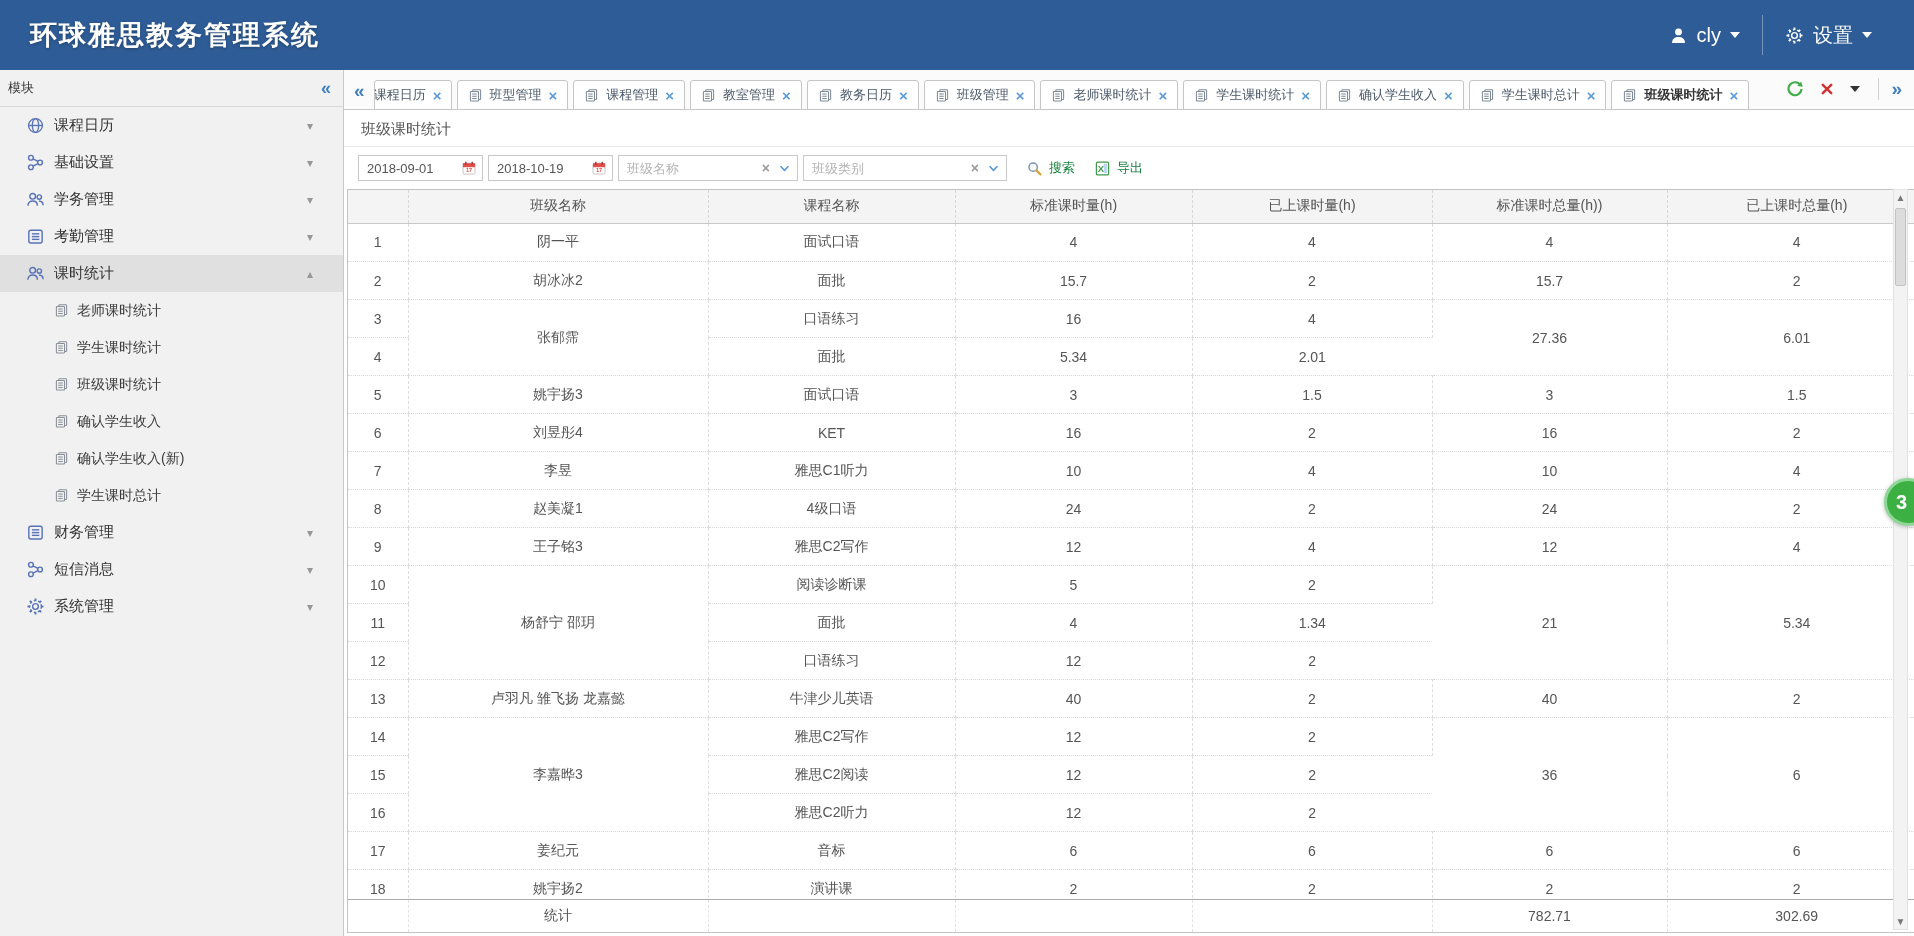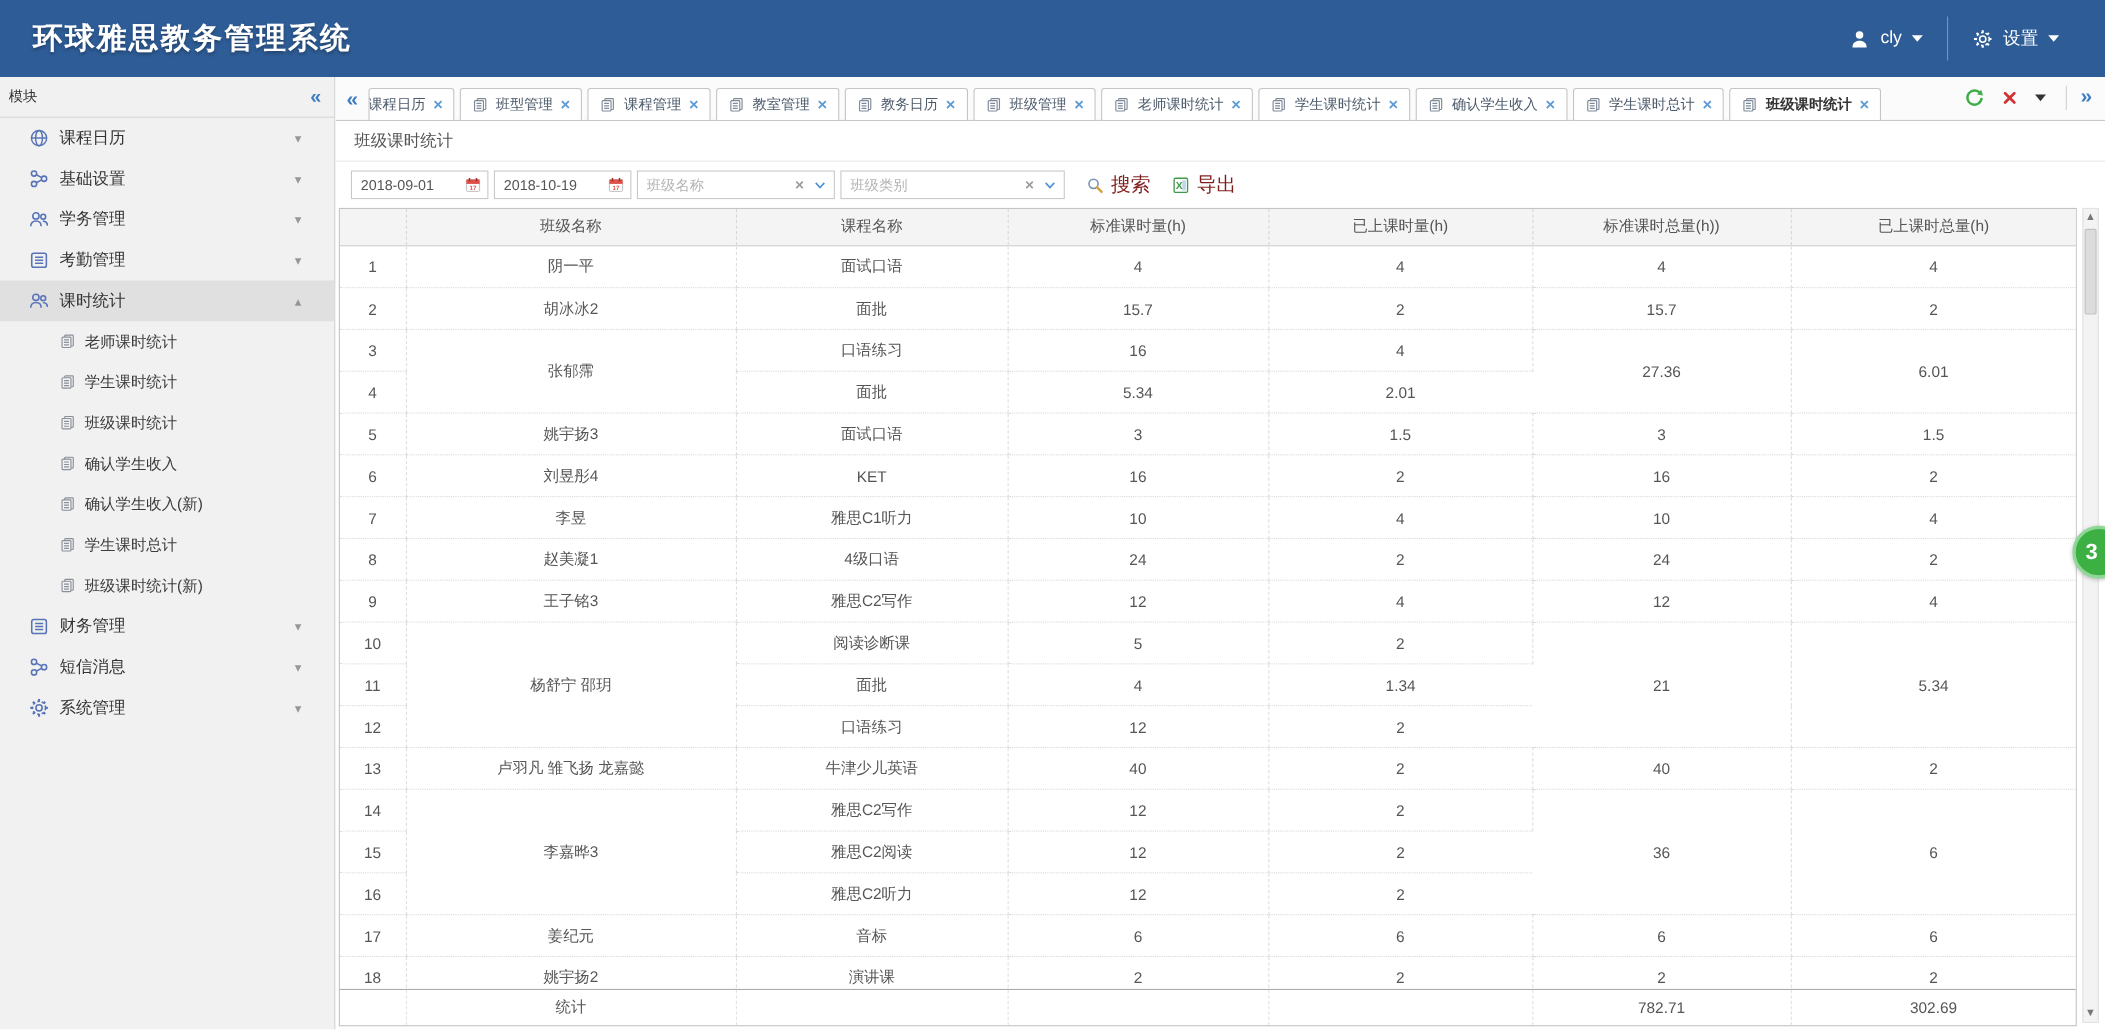--- a/index.html
+++ b/index.html
@@ -1,28 +1,28 @@
 <!DOCTYPE html>
 <html><head>
 <meta charset="utf-8">
 <style>
 *{box-sizing:border-box;margin:0;padding:0}
 html,body{width:1914px;height:936px;overflow:hidden;font-family:"Liberation Sans","DejaVu Sans",sans-serif;background:#fff}
 svg{display:block}
 
 .topbar{height:70px;background:#2e5c96;display:flex;align-items:center;color:#fff}
 .brand{margin-left:30px;font-size:27px;font-weight:bold;letter-spacing:2px;text-shadow:0 1px 3px rgba(0,0,0,.3)}
-.topbar-right{margin-left:auto;display:flex;align-items:center;padding-right:42px;font-size:16px}
+.topbar-right{margin-left:auto;display:flex;align-items:center;padding-right:42px;font-size:20px}
 .tb-group{display:flex;align-items:center;gap:9px;cursor:pointer}
 .tb-divider{width:1px;height:40px;background:rgba(255,255,255,.35);margin:0 22px}
 .tri-down{width:0;height:0;border-left:5px solid transparent;border-right:5px solid transparent;border-top:6px solid #fff}
 .tri-down.dark{border-top-color:#333}
 
 .main{display:flex;height:866px}
-.sidebar{width:305px;background:#f1f1f1;border-right:1px solid #c9c9c9;flex:none}
+.sidebar{width:344px;background:#f1f1f1;border-right:1px solid #c9c9c9;flex:none}
 .side-head{height:37px;display:flex;align-items:center;padding:0 12px 0 8px;border-bottom:1px solid #d8d8d8;font-size:13px;color:#333}
 .side-head .chev{margin-left:auto;color:#3f7fc1;font-size:18px;font-weight:bold;cursor:pointer}
 .side-item{height:37px;display:flex;align-items:center;position:relative;padding-left:26px;font-size:15px;color:#333;cursor:pointer}
 .side-item.sub{padding-left:54px;font-size:14px;color:#3c3c3c}
 .side-item.selected{background:#e0e0e0}
 .side-item .icon{width:19px;height:19px;margin-right:9px;color:#5873b8;flex:none}
 .side-item.sub .icon{width:15px;height:15px;margin-right:8px;color:#8a8f99}
 .side-item .caret{position:absolute;right:30px;color:#979797;font-size:12px}
 
 .content{flex:1;display:flex;flex-direction:column;background:#fff;position:relative;overflow:hidden}
@@ -44,21 +44,21 @@
 .filter{height:42px;display:flex;align-items:center;gap:5px;padding-left:14px}
 .ibox{position:relative;height:26px;border:1px solid #c9c9c9;background:#fff;flex:none}
 .ibox input{border:none;outline:none;height:24px;width:100%;padding:0 26px 0 8px;font-size:13px;color:#555;font-family:inherit;background:transparent}
 .ibox input::placeholder{color:#b3b3b3}
 .ibox.date{width:125px}
 .ibox.combo1{width:180px}
 .ibox.combo2{width:204px}
 .ibox .cal{position:absolute;right:5px;top:4px;width:16px;height:16px;cursor:pointer}
 .ibox .clear{position:absolute;right:27px;top:4px;color:#9b9b9b;font-weight:bold;font-size:14px;line-height:16px;cursor:pointer}
 .ibox .chev{position:absolute;right:6px;top:6px;width:13px;height:13px;color:#4f94d8;cursor:pointer}
-.btn{display:flex;align-items:center;gap:6px;font-size:18px;color:#7f1d1d;margin-left:14px;cursor:pointer}
+.btn{display:flex;align-items:center;gap:6px;font-size:13px;color:#15803d;margin-left:14px;cursor:pointer}
 .btn .icon{width:17px;height:17px}
 
 .tbl-outer{margin-left:3px;width:1580px;border:1px solid #c3c3c3;flex:none}
 table{border-collapse:collapse;table-layout:fixed;width:1578px;font-size:14px;color:#555}
 col.c0{width:60px}col.c1{width:300px}col.c2{width:247px}col.c3{width:237px}col.c4{width:240px}col.c5{width:235px}col.c6{width:259px}
 thead th{height:33px;background:#f4f4f4;font-weight:normal;border-bottom:1px solid #c9c9c9;border-right:1px dashed #d6d6d6;color:#555}
 thead th:last-child{border-right:none}
 .tbl-body{height:675px;overflow:hidden}
 .tbl-body td{height:38px;text-align:center;border-right:1px dashed #dedede;border-bottom:1px dotted #d9d9d9;background:#fff}
 .tbl-body td:last-child{border-right:none}
@@ -286,27 +286,20 @@
 
         <div class="side-item sub">
           <svg class="icon">
             <use href="#icon-doc"></use>
           </svg>
           <span>学生课时总计</span>
           <span class="caret"></span>
         </div>
 
 
-        <div class="side-item sub">
-          <svg class="icon">
-            <use href="#icon-doc"></use>
-          </svg>
-          <span>班级课时统计(新)</span>
-          <span class="caret"></span>
-        </div>
 
         <div class="side-item">
           <svg class="icon">
             <use href="#icon-list"></use>
           </svg>
           <span>财务管理</span>
           <span class="caret">▾</span>
         </div>
 
         <div class="side-item">

